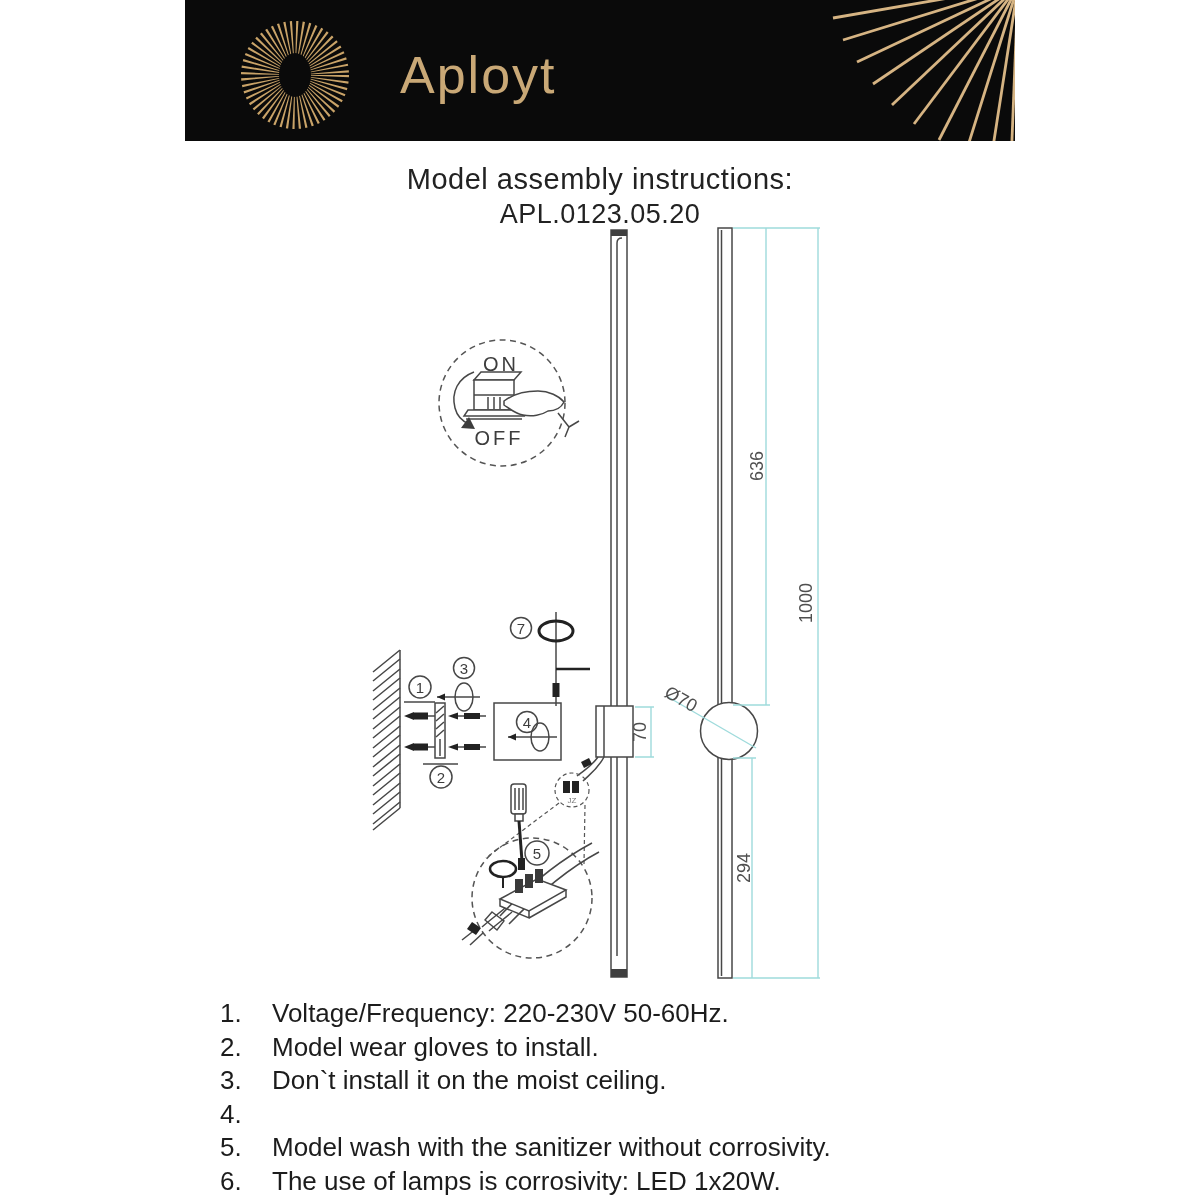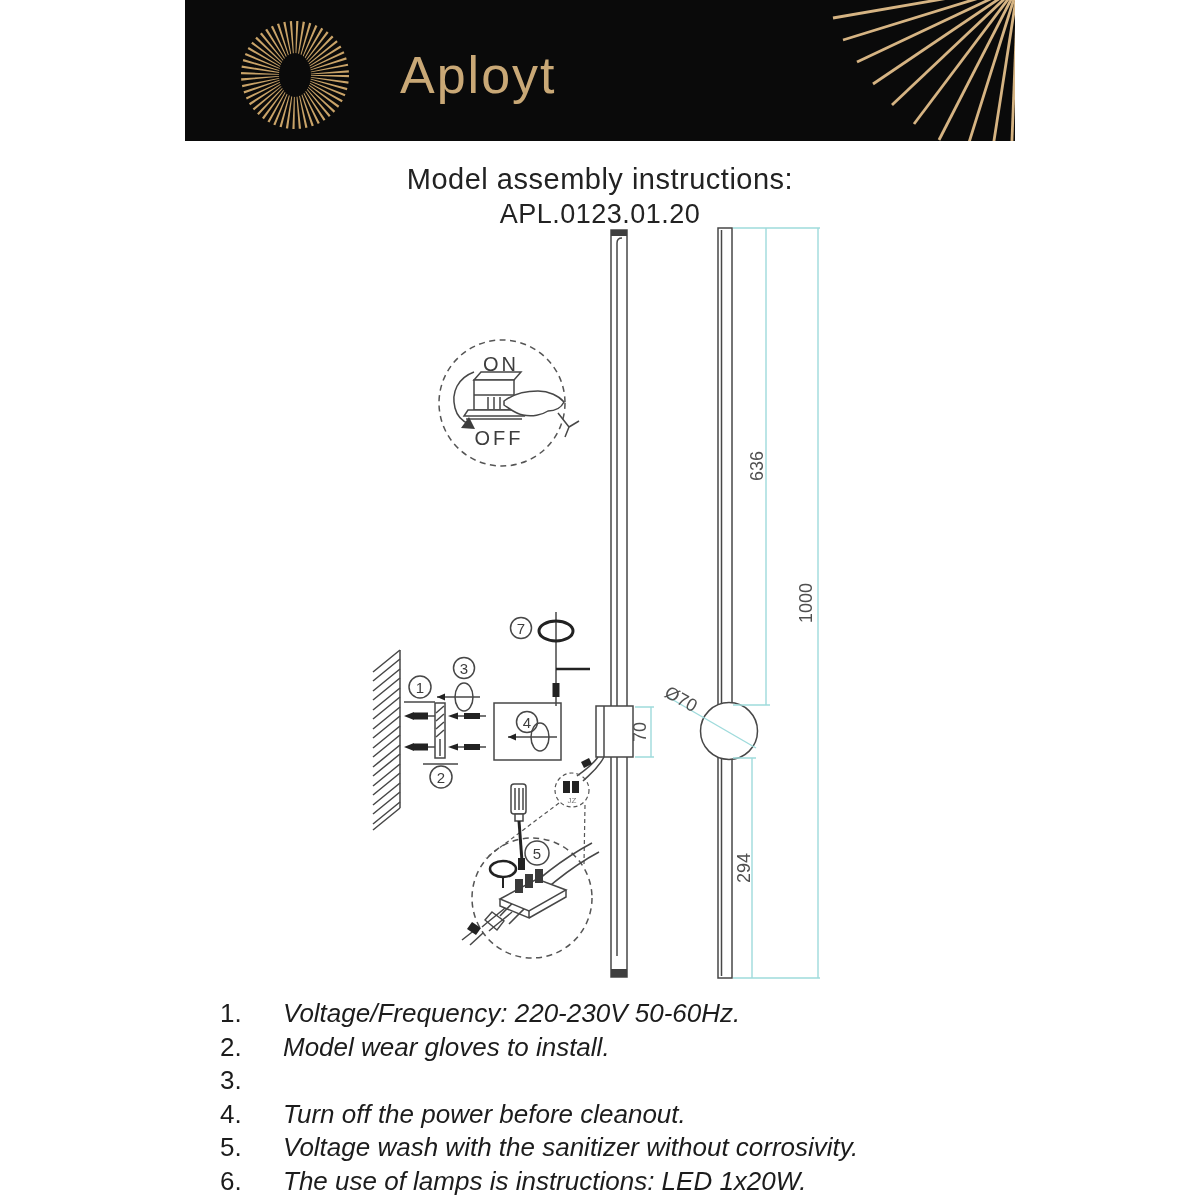--- a/index.html
+++ b/index.html
@@ -26,21 +26,21 @@
   .steptxt{fill:#3d3d3d;font-size:15px;text-anchor:middle;dominant-baseline:central;}
   .dash{stroke:#555;stroke-width:1.5;fill:none;stroke-dasharray:6 4.5;}
   .dash2{stroke:#555;stroke-width:1.2;fill:none;stroke-dasharray:4 3;}
   .onoff{fill:#3d3d3d;font-size:20px;letter-spacing:3px;text-anchor:middle;}
 
   
   .instructions{position:absolute;left:220px;top:997px;margin:0;padding:0;list-style:none;
                 color:#1c1c1c;font-size:26px;}
   .instructions li{display:flex;line-height:33.5px;}
   .instructions .num{width:32px;text-align:left;flex:none;}
-  .instructions .txt{margin-left:31px;white-space:nowrap;font-style:italic;}
+  .instructions .txt{margin-left:20px;white-space:nowrap;}
 </style>
 </head>
 <body>
 
 <div class="page">
 
   <header class="banner">
     <svg width="830" height="155" viewBox="0 0 830 155">
       <rect x="0" y="0" width="830" height="155" fill="#0a0a0a"></rect>
 
@@ -62,21 +62,21 @@
         <line x1="833" y1="-14" x2="806" y2="160"></line>
         <line x1="833" y1="-14" x2="826" y2="165"></line>
       </g>
       <text x="215" y="93" font-size="52" letter-spacing="2" fill="#c9a876">Aployt</text>
       <rect x="0" y="149" width="830" height="6" fill="#d9d9d9"></rect>
     </svg>
   </header>
 
   <div class="title-block">
     <div class="title-heading">Model assembly instructions:</div>
-    <div class="title-model">APL.0123.01.20</div>
+    <div class="title-model">APL.0123.05.20</div>
   </div>
 
   <svg class="diagram" viewBox="0 0 1200 1200">
 
     <g>
       <line class="ln" x1="400" y1="650" x2="400" y2="808"></line>
       <path class="ln" stroke-width="1.2" d="M373,672 L400,650 M373,681 L400,659 M373,691 L400,669 M373,700 L400,678 M373,710 L400,688 M373,719 L400,697 M373,729 L400,707 M373,738 L400,716 M373,748 L400,726 M373,757 L400,735 M373,767 L400,745 M373,776 L400,754 M373,786 L400,764 M373,795 L400,773 M373,805 L400,783 M373,814 L400,792 M373,824 L400,802 M373,830 L400,808"></path>
     </g>
 
     <g>
@@ -238,28 +238,28 @@
     <li>
       <span class="num">1.</span>
       <span class="txt">Voltage/Frequency: 220-230V 50-60Hz.</span>
     </li>
     <li>
       <span class="num">2.</span>
       <span class="txt">Model wear gloves to install.</span>
     </li>
     <li>
       <span class="num">3.</span>
+      <span class="txt">Don`t install it on the moist ceiling.</span>
     </li>
     <li>
       <span class="num">4.</span>
-      <span class="txt">Turn off the power before cleanout.</span>
     </li>
     <li>
       <span class="num">5.</span>
-      <span class="txt">Voltage wash with the sanitizer without corrosivity.</span>
+      <span class="txt">Model wash with the sanitizer without corrosivity.</span>
     </li>
     <li>
       <span class="num">6.</span>
-      <span class="txt">The use of lamps is instructions: LED 1x20W.</span>
+      <span class="txt">The use of lamps is corrosivity: LED 1x20W.</span>
     </li>
   </ol>
 
 </div>
 
 </body></html>

